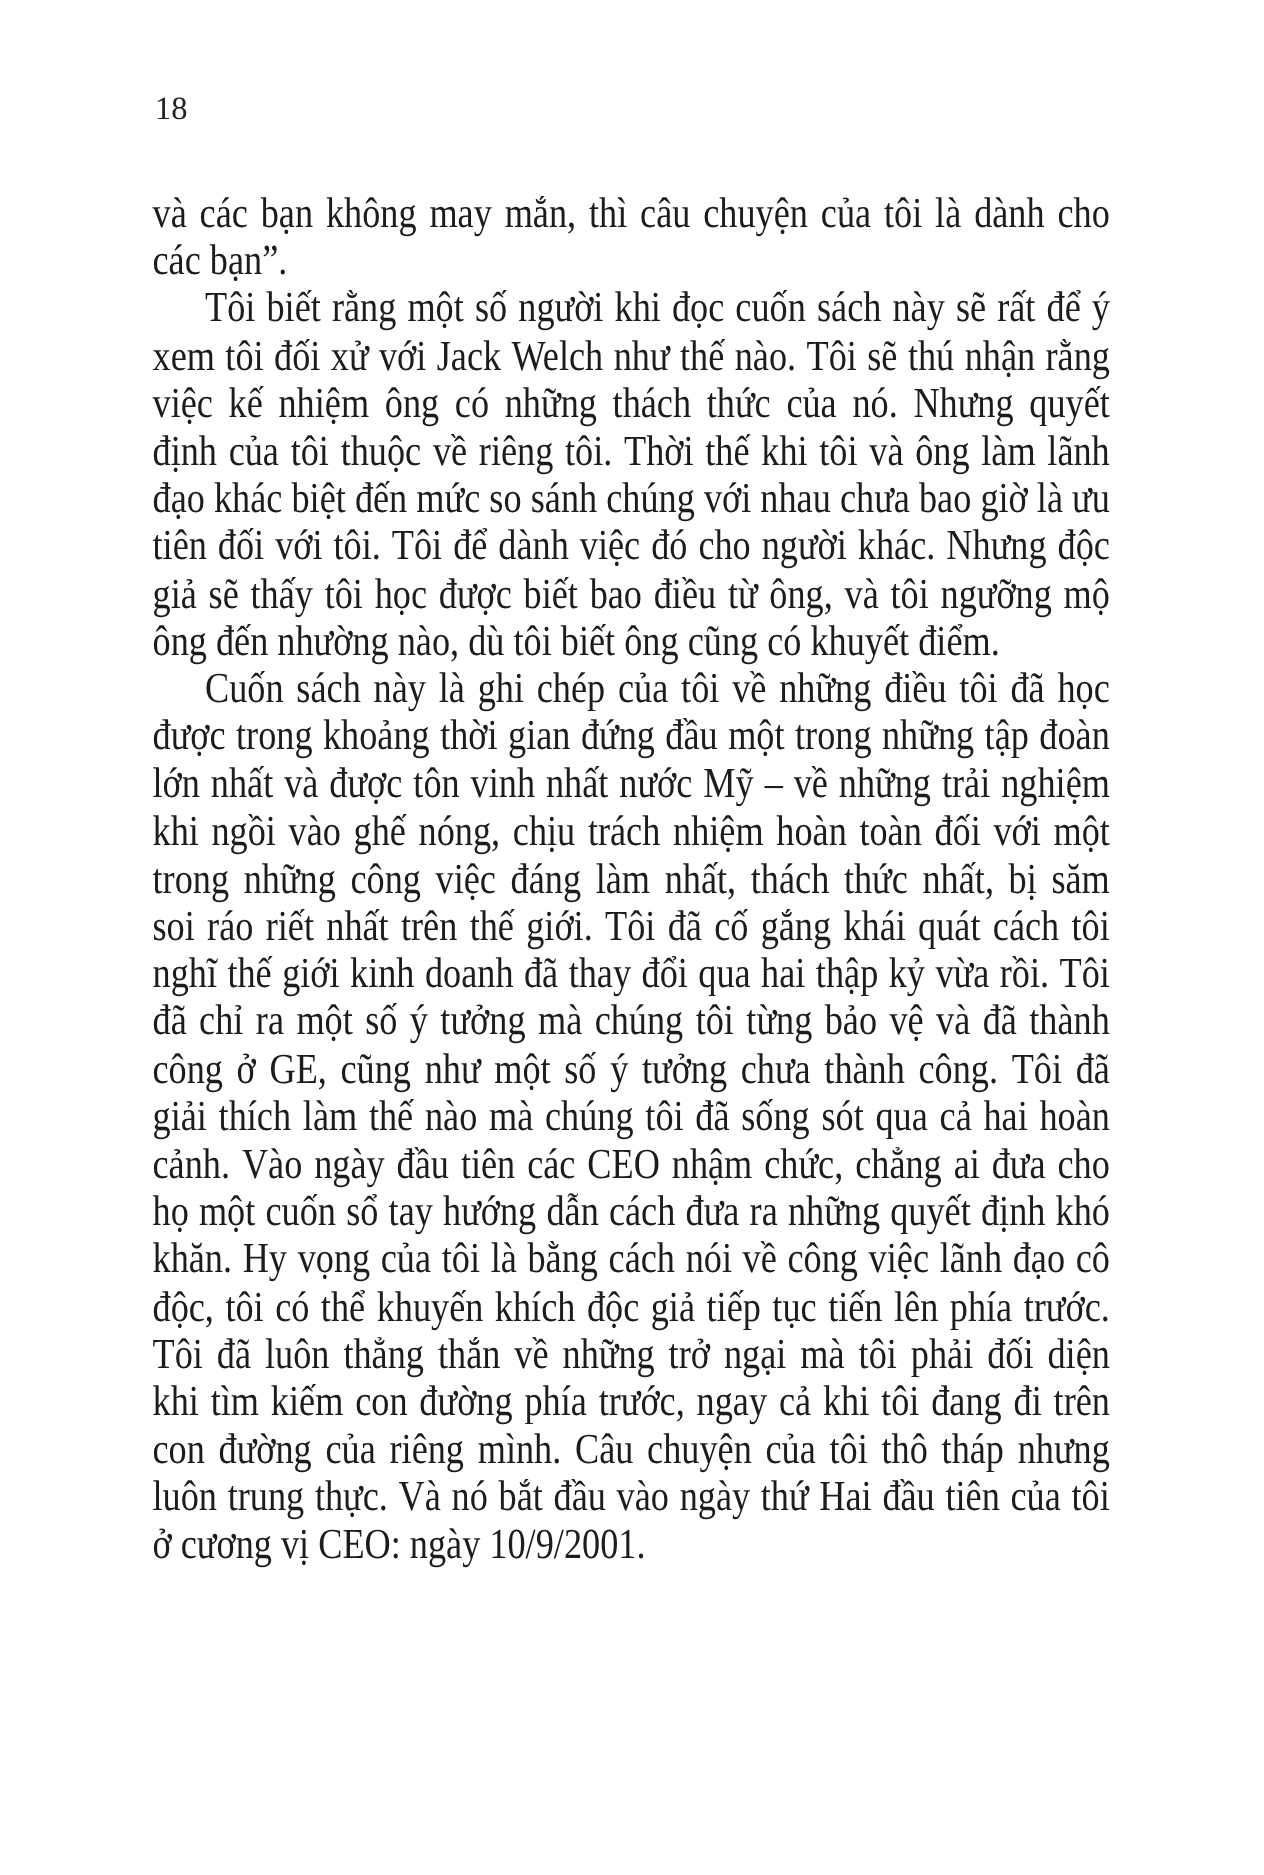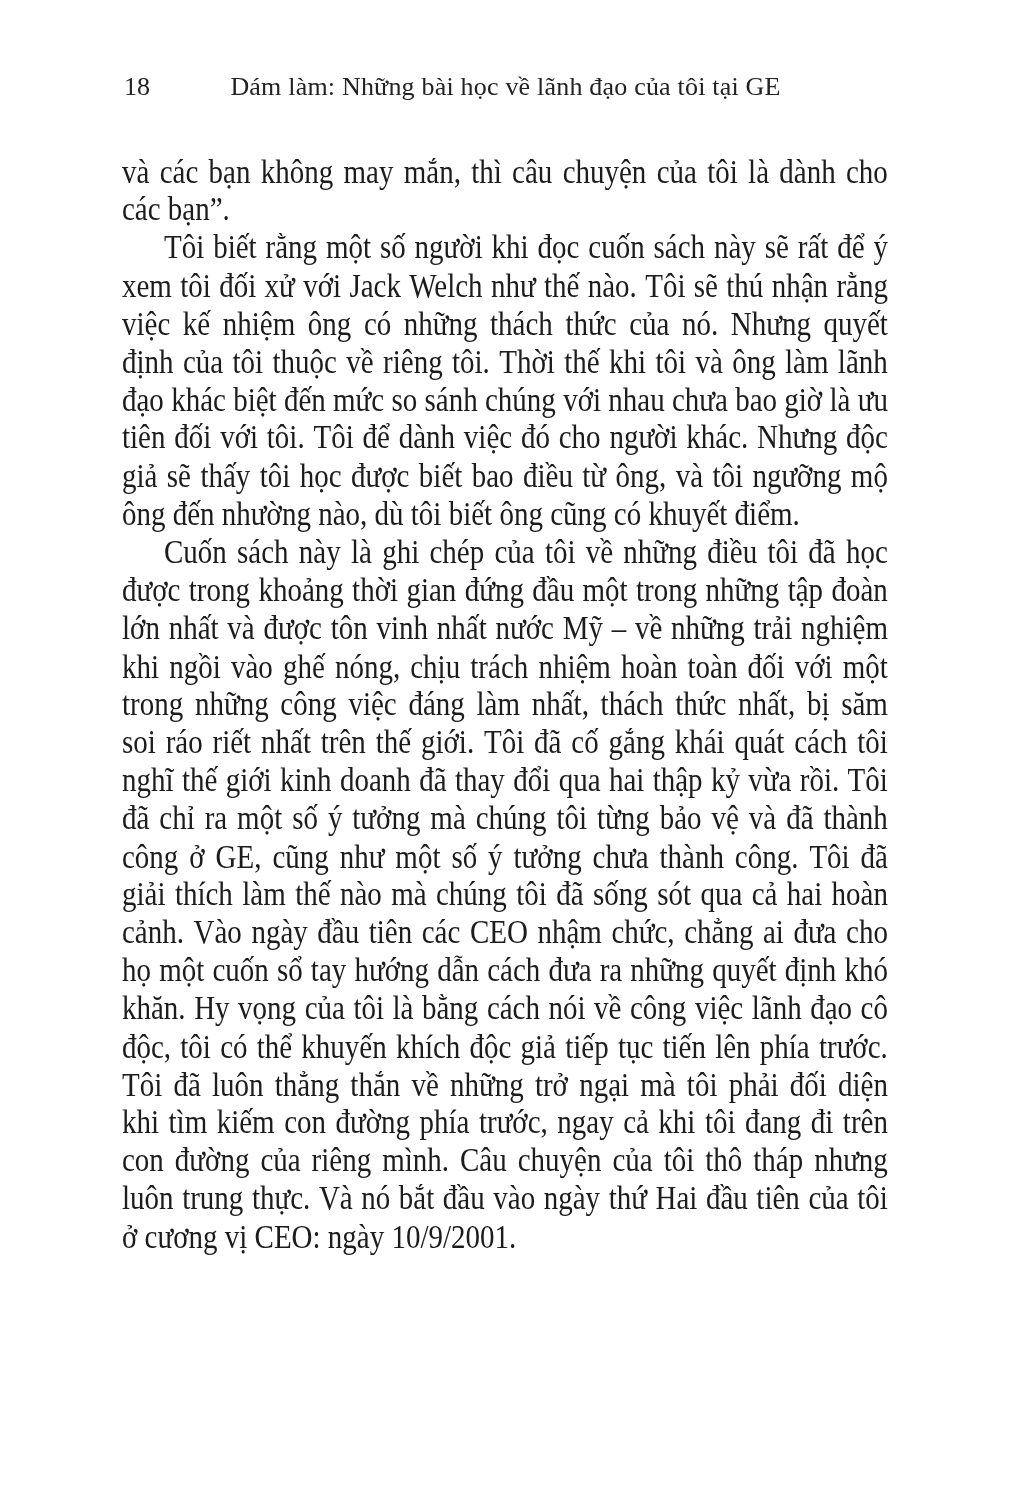--- a/index.html
+++ b/index.html
@@ -72,21 +72,20 @@
   .line-indent {
     padding-left: 42px;
   }
 </style>
 </head>
 <body>
 
 <div class="page">
 
   <header class="running-header">
-    <span class="running-head">Dám làm: Những bài học về lãnh đạo của tôi tại GE</span>
     <span class="page-number">18</span>
   </header>
 
   <main class="page-body">
       <div class="paragraph">
         <div class="line">
           <span>và</span>
           <span>các</span>
           <span>bạn</span>
           <span>không</span>

